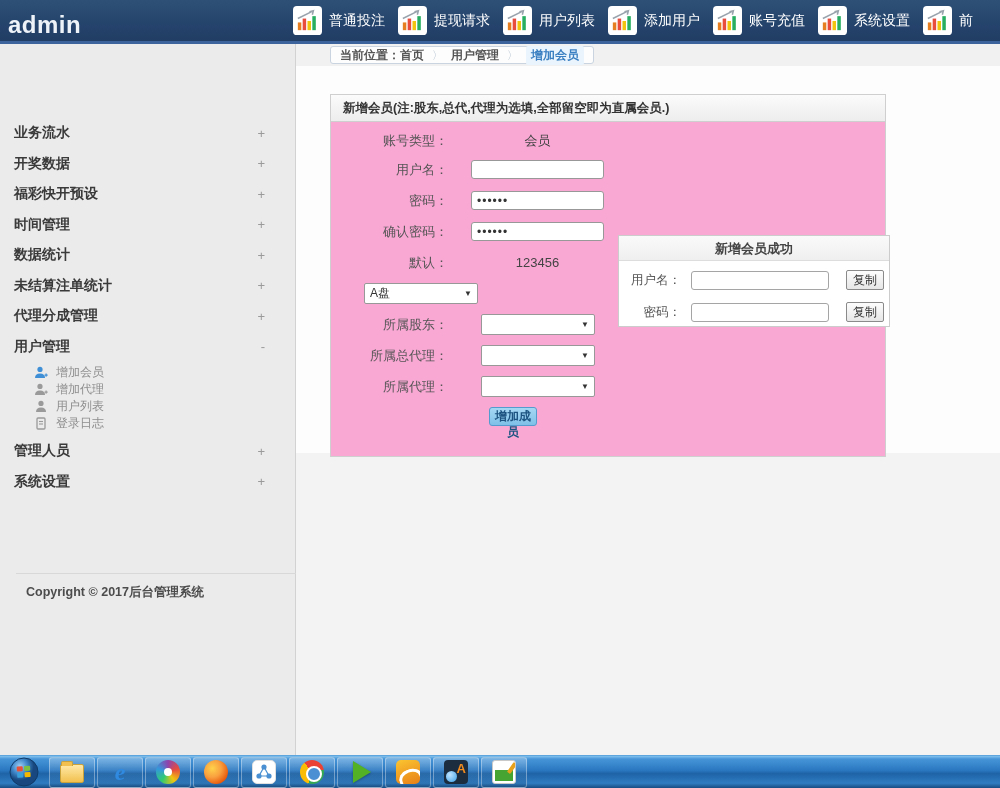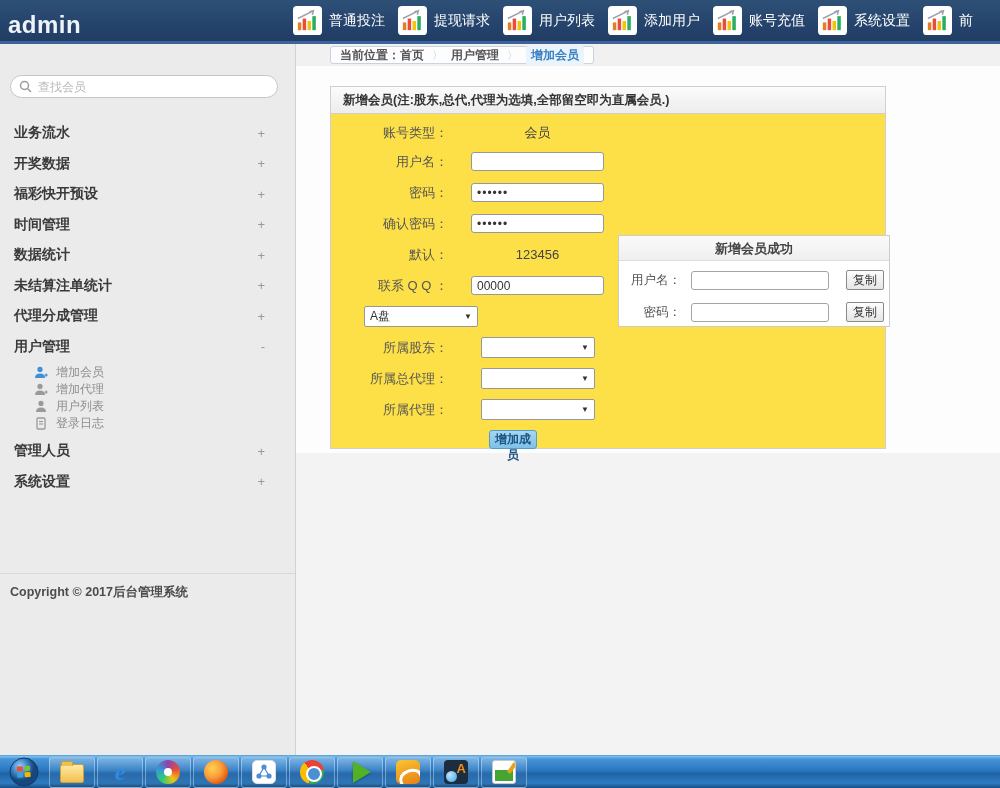--- a/index.html
+++ b/index.html
@@ -40,29 +40,29 @@
   .menu { position:absolute; left:0; top:74px; width:100%; }
   .menu-item { height:30.5px; display:flex; align-items:center; justify-content:space-between;
     padding:0 30px 0 14px; cursor:pointer; }
   .menu-item .mlabel { font-size:14px; font-weight:bold; color:#3a3a3a; }
   .menu-item .mtoggle { font-size:13px; color:#9a9a9a; }
   .submenu { padding:2px 0 4px 0; }
   .sub-item { height:17px; display:flex; align-items:center; padding-left:34px; cursor:pointer; }
   .sub-item .sicon { width:14px; height:13px; margin-right:8px; flex:0 0 auto; }
   .sub-item .slabel { font-size:12px; color:#8e8e8e; }
   .sub-item.active .slabel { color:#8e8e8e; }
-  .copyright { position:absolute; left:0; top:529px; width:100%; border-top:1px solid #d8d8d8;
+  .copyright { position:absolute; left:16px; top:529px; width:100%; border-top:1px solid #d8d8d8;
     padding:10px 0 0 10px; font-size:12.5px; font-weight:bold; color:#4c4c4c; }
 
   
   .main { position:absolute; left:296px; top:66px; width:704px; height:689px; background:#fdfdfd; }
   .lower-band { position:absolute; left:296px; top:453px; width:704px; height:302px; background:#f3f3f3; }
 
-  .panel { position:absolute; left:330px; top:86px; width:556px; height:363px;
-    background:#fde047; border:1px solid #cfcfcf; }
+  .panel { position:absolute; left:330px; top:94px; width:556px; height:363px;
+    background:#f9a8d4; border:1px solid #cfcfcf; }
   .panel-header { height:27px; line-height:27px; background:linear-gradient(180deg,#fbfbfb,#ededed);
     border-bottom:1px solid #cfcfcf; font-size:12.5px; font-weight:bold; color:#333;
     padding-left:12px; }
   .frow { height:31px; display:flex; align-items:center; }
   .frow.first { height:26px; margin-top:6px; }
   .flabel { width:117px; text-align:right; font-size:13px; color:#555; flex:0 0 auto; }
   .fstatic { width:133px; margin-left:23px; text-align:center; font-size:13px; color:#444; }
   .finput { width:133px; margin-left:23px; height:19px; border:1px solid #989898;
     border-radius:3px; font-size:12px; padding:0 5px; color:#333; outline:none; background:#fff; }
   .finput.pw { letter-spacing:1px; }
@@ -225,27 +225,20 @@
   <div class="crumb-box">
     <span class="crumb-loc">当前位置：首页</span>
     <span class="crumb-sep">〉</span>
     <span class="crumb-sec">用户管理</span>
     <span class="crumb-sep">〉</span>
     <span class="crumb-cur">增加会员</span>
   </div>
 </div>
 
 <div class="sidebar">
-  <div class="search-wrap">
-    <svg width="13" height="13" viewBox="0 0 13 13">
-        <circle cx="5.5" cy="5.5" r="4" stroke="#9a9a9a" stroke-width="1.5" fill="none"></circle>
-        <line x1="8.5" y1="8.5" x2="12" y2="12" stroke="#9a9a9a" stroke-width="1.5"></line>
-      </svg>
-    <input class="search-input" placeholder="查找会员" style="">
-  </div>
 
   <div class="menu">
     <div class="menu-item">
       <span class="mlabel">业务流水</span>
       <span class="mtoggle">+</span>
     </div>
     <div class="menu-item">
       <span class="mlabel">开奖数据</span>
       <span class="mtoggle">+</span>
     </div>
@@ -348,24 +341,20 @@
     <div class="frow">
       <span class="flabel">确认密码：</span>
       <input class="finput pw" type="password" value="123456" style="">
     </div>
 
     <div class="frow">
       <span class="flabel">默认：</span>
       <span class="fstatic">123456</span>
     </div>
 
-    <div class="frow">
-      <span class="flabel">联系 Q Q ：</span>
-      <input class="finput" type="text" value="00000" style="">
-    </div>
 
     <div class="frow">
       <div class="fselect">
         <span>A盘</span>
         <span class="arr">▼</span>
       </div>
     </div>
 
     <div class="frow">
       <span class="flabel">所属股东：</span>

